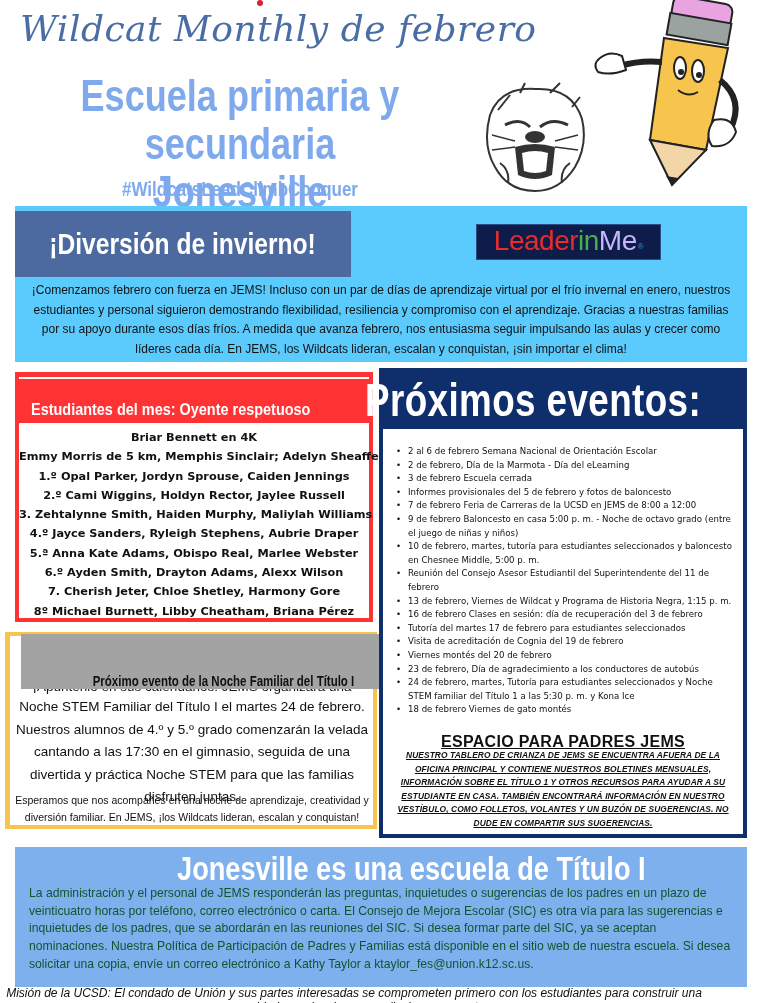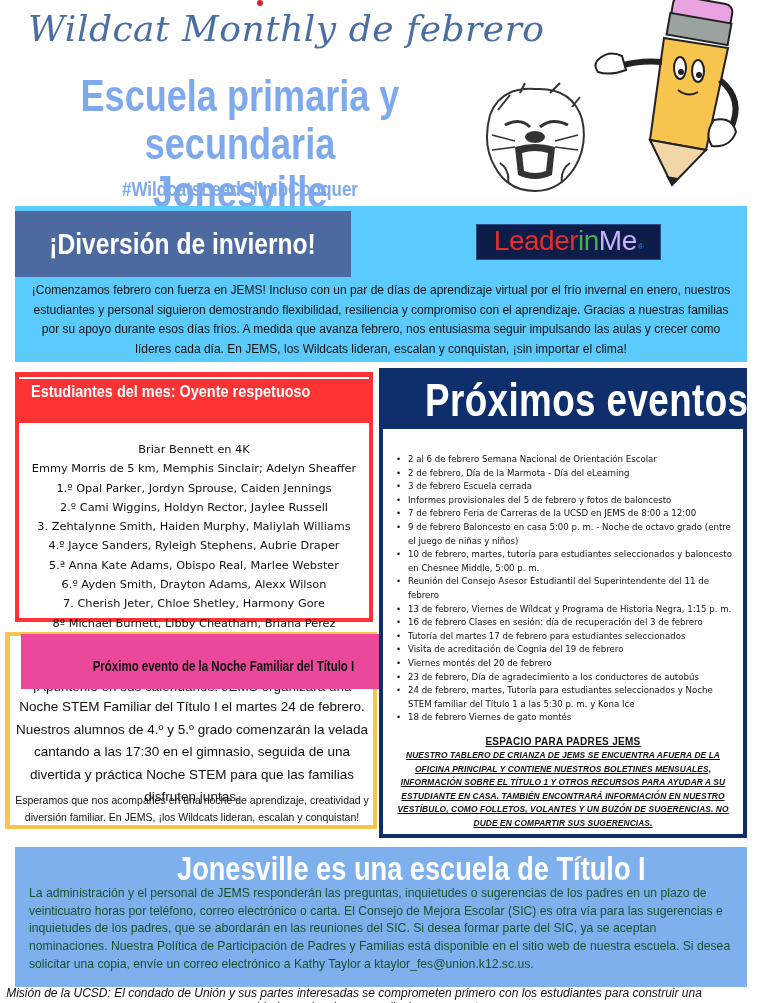--- a/index.html
+++ b/index.html
@@ -1,20 +1,20 @@
 <!DOCTYPE html>
 <html><head>
 <meta charset="utf-8">
 <style>
   * { box-sizing: border-box; margin: 0; padding: 0; }
   html, body { width: 763px; height: 1003px; background: #ffffff; overflow: hidden; }
   body { position: relative; font-family: "Liberation Sans", sans-serif; color: #111; }
 
   
-  .masthead { position: absolute; left: 28px; top: 0; width: 440px; text-align: center;
+  .masthead { position: absolute; left: 20px; top: 0; width: 440px; text-align: center;
     font-family: "DejaVu Serif", serif; font-style: italic; font-size: 36px; color: #4a6da3;
     letter-spacing: 0.5px; line-height: 58px; white-space: nowrap; font-weight: normal; }
   .red-dot { position: absolute; left: 257px; top: 0; width: 6px; height: 6px; border-radius: 3px; background: #d6212f; }
   .school-name { position: absolute; left: 20px; top: 72px; width: 440px; text-align: center;
     font-family: "Liberation Sans Narrow", "Liberation Sans", sans-serif; font-weight: bold;
     font-size: 44px; line-height: 48px; color: #7ea9ec; transform: scaleX(0.82); transform-origin: center top; }
   .hashtag { position: absolute; left: 70px; top: 178px; width: 340px; text-align: center;
     font-weight: bold; font-size: 20px; color: #7ea9ec; transform: scaleX(0.85); }
 
   .tiger { position: absolute; left: 480px; top: 75px; width: 110px; height: 120px; }
@@ -31,44 +31,44 @@
   .lim-leader { color: #e52d2d; }
   .lim-in { color: #47b04a; }
   .lim-me { color: #c4b5fd; }
   .lim-reg { color: #3b8fd6; font-size: 8px; margin-left: 1px; align-self: flex-end; margin-bottom: 8px; }
   .winter-body { position: absolute; left: 12px; top: 75px; width: 708px; text-align: center;
     font-size: 12px; line-height: 19.5px; color: #111; }
 
   
   .som { position: absolute; left: 15px; top: 372px; width: 358px; height: 250px; background: #ff3333; padding: 4px; }
   .som-topline { position: absolute; left: 4px; top: 5px; right: 4px; height: 2px; background: #fff; }
-  .som-header { position: absolute; left: 4px; top: 10px; right: 4px; height: 38px; display: flex; align-items: flex-start; padding-left: 12px; }
+  .som-header { position: absolute; left: 4px; top: 10px; right: 4px; height: 38px; display: flex; align-items: flex-end; padding-left: 12px; }
   .som-title { font-weight: bold; font-size: 17px; color: #fff; transform: scaleX(0.85); transform-origin: left center; white-space: nowrap; }
   .som-body { position: absolute; left: 4px; top: 51px; right: 4px; bottom: 4px; background: #fff; text-align: center;
-    font-family: "DejaVu Sans", sans-serif; font-size: 11.3px; line-height: 19.3px; padding-top: 17px; color: #111; }
+    font-family: "DejaVu Sans", sans-serif; font-size: 11.3px; line-height: 19.3px; padding-top: 5px; color: #111; font-weight: bold; }
   .som-line { white-space: nowrap; }
 
   
   .t1 { position: absolute; left: 5px; top: 632px; width: 372px; height: 197px; border: 4px solid #f7c54d; border-left-width: 5px; background: #fff; }
-  .t1-header { position: absolute; left: 11px; top: -2px; width: 359px; height: 55px; background: #ec4899; display: flex; align-items: center; justify-content: center; padding-top: 9px; padding-left: 46px; }
+  .t1-header { position: absolute; left: 11px; top: -2px; width: 359px; height: 55px; background: #a3a3a3; display: flex; align-items: flex-end; justify-content: center; padding-top: 9px; padding-left: 46px; }
   .t1-title { font-weight: bold; font-size: 14px; color: #111; transform: scaleX(0.82); white-space: nowrap; }
   .t1-body { position: absolute; left: 0; top: 48px; width: 364px; text-align: center; font-size: 13.5px; line-height: 22.5px; color: #111; overflow: hidden; }
   .t1-body-clip { height: 12px; overflow: hidden; }
   .t1-small { position: absolute; left: 0; top: 156px; width: 364px; text-align: center; font-size: 10.5px; line-height: 17px; color: #111; }
 
   
   .events { position: absolute; left: 379px; top: 368px; width: 368px; height: 470px; background: #0e2f6b; padding: 3px 4px 4px 4px; }
-  .events-header { height: 58px; display: flex; align-items: center; justify-content: flex-start; }
+  .events-header { height: 58px; display: flex; align-items: center; justify-content: flex-end; }
   .events-title { font-weight: bold; font-size: 46px; color: #fff; transform: scaleX(0.8); white-space: nowrap; letter-spacing: 0.5px; }
-  .events-body { position: absolute; left: 4px; top: 61px; right: 4px; bottom: 4px; background: #fff; padding: 24px 6px 0 10px; }
+  .events-body { position: absolute; left: 4px; top: 61px; right: 4px; bottom: 4px; background: #fff; padding: 16px 6px 0 10px; }
   .events-list { list-style: none; font-family: "DejaVu Sans", sans-serif; font-size: 8.6px; line-height: 13.6px; color: #111; }
   .events-list li { position: relative; padding-left: 15px; }
   .events-list li::before { content: "•"; position: absolute; left: 3px; top: 0; }
   .parents { position: absolute; left: 0; right: 0; top: 305px; text-align: center; }
-  .parents-title { font-weight: bold; font-size: 10px; text-decoration: underline; letter-spacing: 0.3px; line-height: 15px; }
+  .parents-title { font-weight: bold; font-size: 16px; text-decoration: underline; letter-spacing: 0.3px; line-height: 15px; }
   .parents-body { font-weight: bold; font-style: italic; font-size: 8.4px; line-height: 13.5px; text-decoration: underline; text-transform: uppercase; padding: 0 8px; letter-spacing: 0.1px; }
 
   
   .t1school { position: absolute; left: 15px; top: 847px; width: 732px; height: 140px; background: #7fb0ee; }
   .t1school-title { position: absolute; left: 110px; top: 0; width: 520px; text-align: center; font-weight: bold; font-size: 34px; color: #fff;
     transform: scaleX(0.8); white-space: nowrap; line-height: 42px; }
   .t1school-body { position: absolute; left: 14px; top: 38px; width: 708px; font-size: 12.2px; line-height: 17.7px; color: #14532d; }
 
   .mission { position: absolute; left: 0; top: 986px; width: 708px; text-align: center; font-size: 12px; color: #111; font-style: italic; }
 </style>

